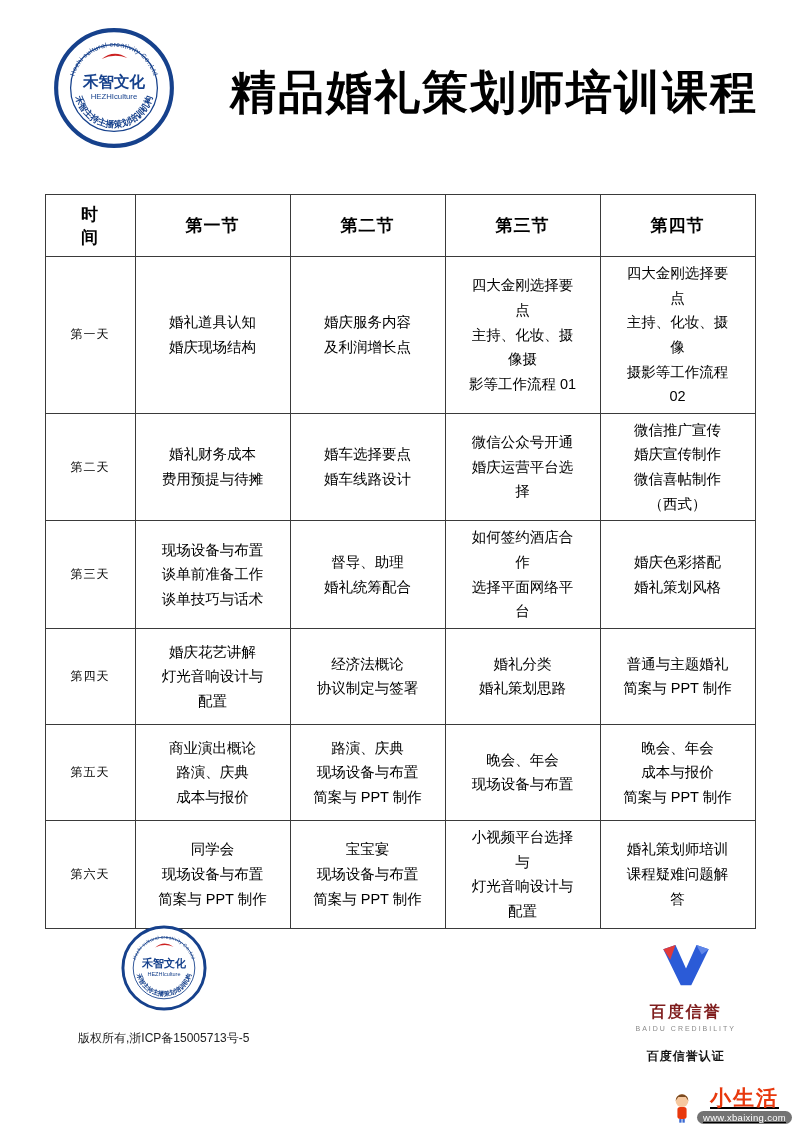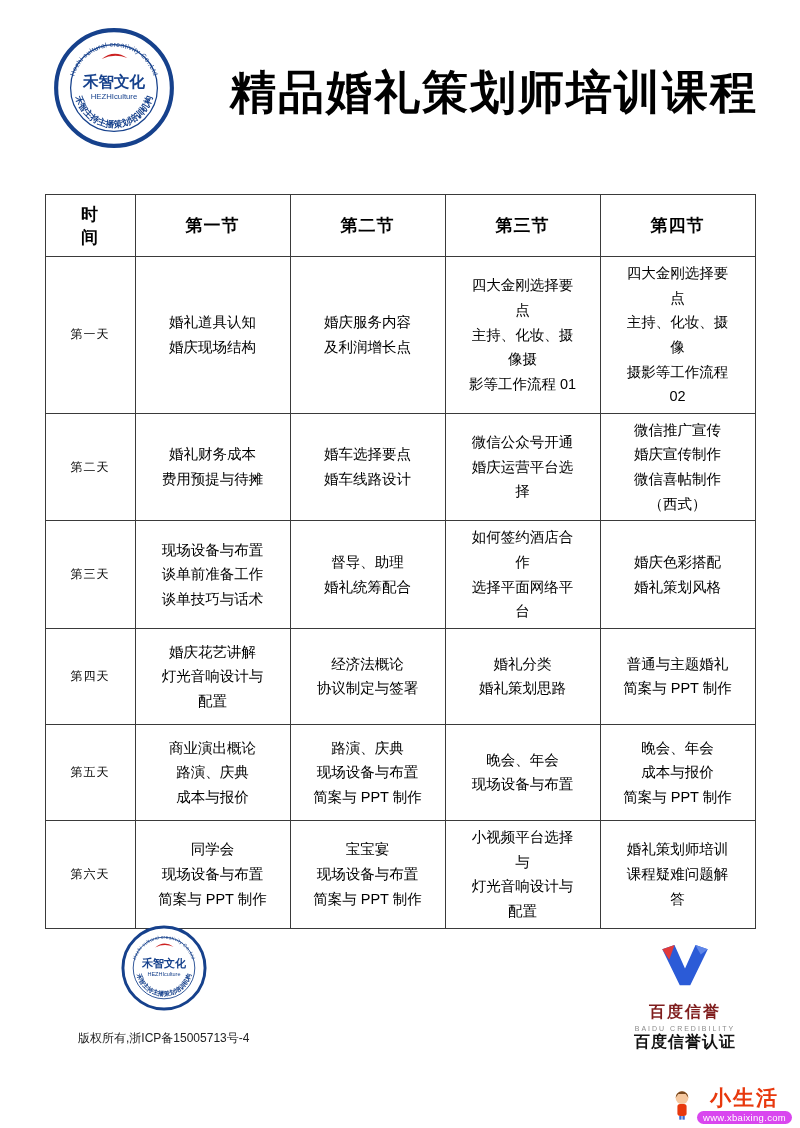--- a/index.html
+++ b/index.html
@@ -39,33 +39,34 @@
     position:absolute; left:0; top:916px; width:800px;
     display:flex; justify-content:space-between; align-items:flex-start;
     padding:0 64px 0 78px;
   }
   .f-col { display:flex; flex-direction:column; align-items:center; }
   .f-logo { height:104px; display:flex; align-items:center; justify-content:center; }
   .f-copy { font-size:12px; color:#222; margin-top:10px; }
   .f-police-text { font-size:16px; font-weight:bold; margin-top:8px; letter-spacing:0.5px; }
   .f-baidu-title { font-size:16px; font-weight:bold; color:#7f1d1d; margin-top:2px; letter-spacing:2px; }
   .f-baidu-sub { font-size:7px; color:#8a8a8a; letter-spacing:2px; margin-top:2px; }
-  .f-baidu-caption { font-size:16px; font-weight:bold; color:#111; letter-spacing:1px; }
+  .f-baidu-caption { font-size:12px; font-weight:bold; color:#111; margin-top:16px; letter-spacing:1px; }
   .f-col-right .f-logo { height:70px; margin-top:14px; }
 
   
   .watermark {
     position:absolute; right:8px; bottom:4px;
-    display:flex; align-items:center; gap:4px;
+    display:flex; align-items:flex-end; gap:4px;
     cursor:pointer;
+    text-decoration:underline;
   }
   .wm-right { display:flex; flex-direction:column; align-items:center; }
   .wm-title { font-size:21px; font-weight:bold; color:#e8380d; letter-spacing:2px; line-height:1.1; }
   .wm-url {
-    background:#d946ef; color:#fff; font-size:9.5px;
+    background:#737373; color:#fff; font-size:9.5px;
     padding:1px 6px; border-radius:7px; margin-top:2px; letter-spacing:0.3px;
   }
 </style>
 </head>
 <body>
 
 <div class="page">
 
   <div class="header">
     <div class="logo-wrap">
@@ -201,21 +202,21 @@
             <textPath href="#arcT2" startOffset="50%" text-anchor="middle">Hezhi cultural creativity Co.,Ltd</textPath>
           </text>
           <path d="M48 32 q12 -10 25 -1 q-13 -5 -25 1 Z" fill="#cc2222"></path>
           <text x="60" y="59" text-anchor="middle" font-size="15" font-weight="bold" fill="#16418c">禾智文化</text>
           <text x="60" y="71" text-anchor="middle" font-size="7.5" fill="#16418c">HEZHIculture</text>
           <text font-size="8.5" fill="#16418c" font-weight="bold">
             <textPath href="#arcB2" startOffset="50%" text-anchor="middle">禾智主持主播策划培训机构</textPath>
           </text>
         </svg>
       </div>
-      <div class="f-copy">版权所有,浙ICP备15005713号-4</div>
+      <div class="f-copy">版权所有,浙ICP备15005713号-5</div>
     </div>
 
 
     <div class="f-col f-col-right">
       <div class="f-logo">
         <svg viewBox="0 0 64 64" width="56" height="56">
           <polygon points="6,14 20,9 32,36 44,9 58,14 38,55 26,55" fill="#2b5bd7"></polygon>
           <polygon points="6,14 20,9 14,26" fill="#e23a3a"></polygon>
           <polygon points="44,9 58,14 50,20 46,13" fill="#5f86e8"></polygon>
         </svg>

